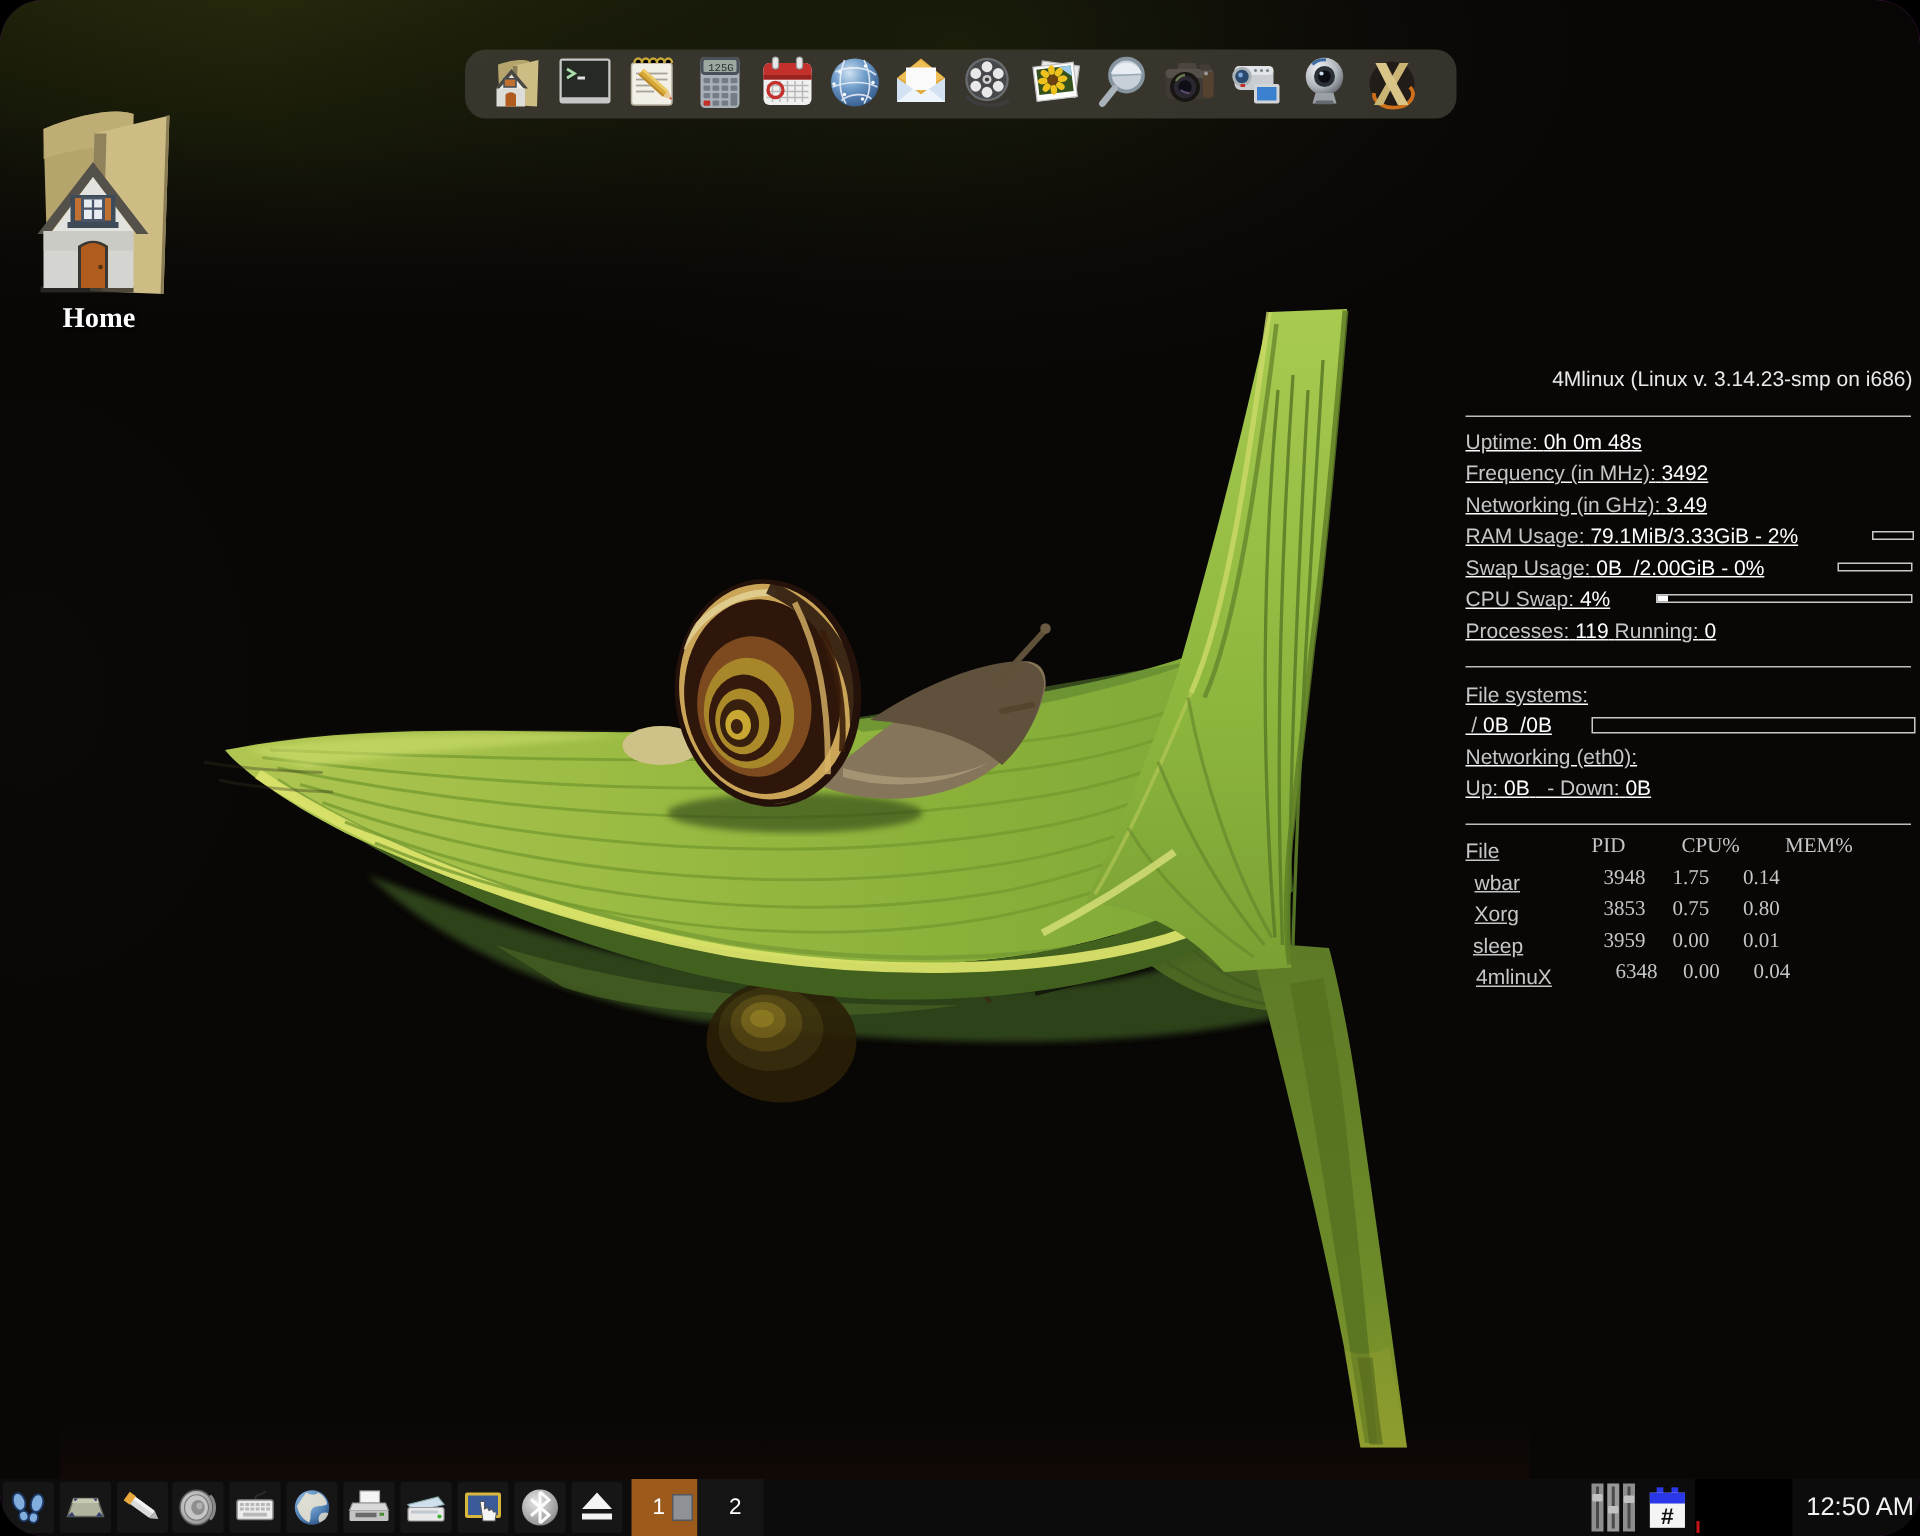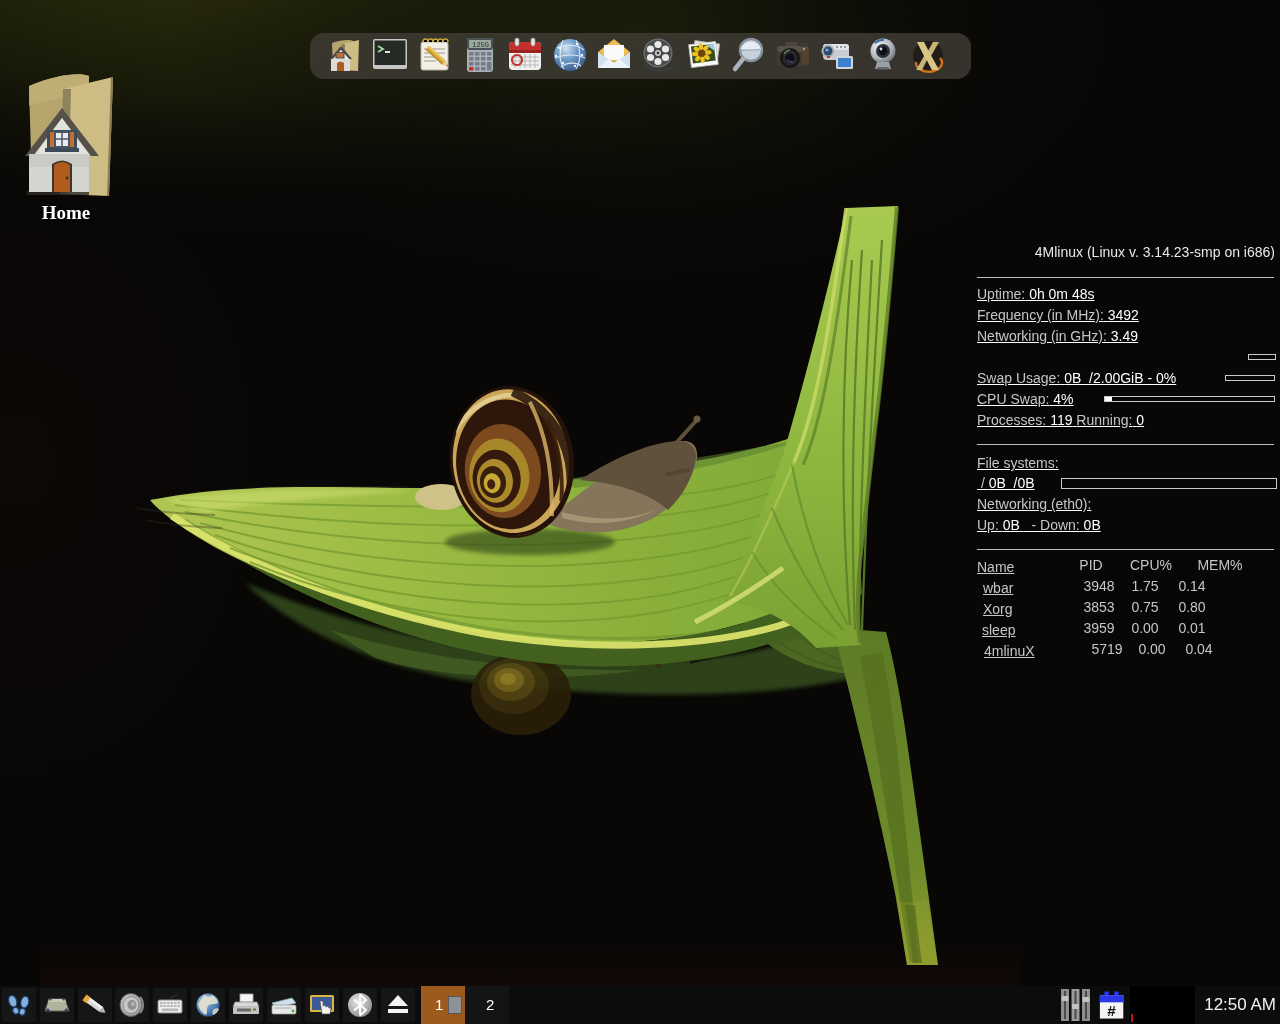--- a/index.html
+++ b/index.html
@@ -1,29 +1,29 @@
 <!DOCTYPE html>
 <html><head>
 <meta charset="utf-8">
 <style>
   html,body{margin:0;padding:0;background:#000;}
-  #scr{position:relative;width:1280px;height:1024px;overflow:hidden;background:#a21caf;font-family:"Liberation Sans",sans-serif;}
+  #scr{position:relative;width:1280px;height:1024px;overflow:hidden;background:#a21caf;font-family:"Liberation Sans",sans-serif;border-radius:29px;}
   #wall{position:absolute;left:0;top:0;}
   #dock{position:absolute;left:310px;top:33px;width:661px;height:46px;border-radius:14px;background:rgba(64,61,52,0.82);}
   .dicon{position:absolute;top:36px;width:38px;height:38px;}
   #homeicon{position:absolute;left:27px;top:72px;width:90px;height:125px;}
   #homelabel{position:absolute;left:-28px;top:130px;width:134px;text-align:center;font-family:"Liberation Serif",serif;font-weight:bold;font-size:19px;color:#fff;text-shadow:1px 1px 2px #000;}
   #conky{position:absolute;left:977px;top:0;width:303px;height:700px;font-size:14px;color:#ffffff;}
   .cl{position:absolute;left:0;height:21px;line-height:21px;white-space:nowrap;text-decoration:underline;}
   .cl b{font-weight:normal;color:#fff;}
   .lab{color:#c6c6c6;}
   .ct{position:absolute;right:5px;height:21px;line-height:21px;color:#e9e9e9;}
   .chr{position:absolute;left:0;width:297px;height:1px;background:#bdbdbd;}
   .cbar{position:absolute;border:1px solid #c9c9c9;background:transparent;}
-  .cspan{position:absolute;text-align:center;}
+  .cspan{position:absolute;text-align:left;font-family:Liberation Serif, serif;}
   #taskbar{position:absolute;left:0;top:986px;width:1280px;height:38px;background:#0c0c0c;}
   .tcell{position:absolute;top:2px;width:34px;height:34px;background:#161616;border-radius:2px;}
   .tcell svg{position:absolute;left:3px;top:3px;}
   #ws1{position:absolute;left:421px;top:0;width:44px;height:38px;background:#9c5a1c;color:#fff;font-size:15px;}
   #ws2{position:absolute;left:465px;top:0;width:44px;height:38px;background:#141414;color:#fff;font-size:15px;}
   #traybox{position:absolute;left:1130px;top:0;width:65px;height:38px;background:#000;}
   #clock{position:absolute;right:4px;top:0;height:38px;line-height:38px;font-size:17px;color:#f2f2f2;}
 </style>
 </head>
 <body>
@@ -421,53 +421,54 @@
 </svg>
 <div id="homelabel">Home</div>
 </div>
 
 <div id="conky">
   <div class="ct" style="top:242px">4Mlinux (Linux v. 3.14.23-smp on i686)</div>
   <div class="chr" style="top:277px"></div>
   <div class="cl" style="top:284px"><span class="lab">Uptime:</span> <b>0h 0m 48s</b></div>
   <div class="cl" style="top:305px"><span class="lab">Frequency (in MHz):</span> <b>3492</b></div>
   <div class="cl" style="top:326px"><span class="lab">Networking (in GHz):</span> <b>3.49</b></div>
+  <div class="cl" style="top:347px"><span class="lab">RAM Usage:</span> <b>79.1MiB/3.33GiB - 2%</b></div>
   <div class="cl" style="top:368px"><span class="lab">Swap Usage:</span> <b>0B&nbsp; /2.00GiB - 0%</b></div>
   <div class="cl" style="top:389px"><span class="lab">CPU Swap:</span> <b>4%</b></div>
   <div class="cl" style="top:410px"><span class="lab">Processes:</span> <b>119</b> <span class="lab">Running:</span> <b>0</b></div>
   <div class="cbar" style="left:271px;top:354px;width:26px;height:4px"></div>
   <div class="cbar" style="left:248px;top:375px;width:48px;height:4px"></div>
   <div class="cbar" style="left:127px;top:396px;width:169px;height:4px">
         <div style="position:absolute;left:0;top:0;width:7px;height:4px;background:#fff"></div>
       </div>
   <div class="chr" style="top:444px"></div>
   <div class="cl" style="top:453px"><span class="lab">File systems:</span></div>
   <div class="cl" style="top:473px"><span class="lab">&nbsp;/ </span><b>0B&nbsp; /0B</b></div>
   <div class="cbar" style="left:84px;top:478px;width:214px;height:9px"></div>
   <div class="cl" style="top:494px"><span class="lab">Networking (eth0):</span></div>
   <div class="cl" style="top:515px"><span class="lab">Up:</span> <b>0B</b> <span class="lab">&nbsp;&nbsp;- Down:</span> <b>0B</b></div>
   <div class="chr" style="top:549px"></div>
-  <div class="cl" style="top:557px;color:#c6c6c6">Name</div>
+  <div class="cl" style="top:557px;color:#c6c6c6">File</div>
   <div class="cspan lab" style="top:557px;left:84px;width:60px">PID</div>
   <div class="cspan lab" style="top:557px;left:144px;width:60px">CPU%</div>
   <div class="cspan lab" style="top:557px;left:213px;width:60px">MEM%</div>
   <div class="cl" style="top:578px;left:6px;color:#c6c6c6">wbar</div>
   <div class="cspan lab" style="top:578px;left:92px;width:60px">3948</div>
   <div class="cspan lab" style="top:578px;left:138px;width:60px">1.75</div>
   <div class="cspan lab" style="top:578px;left:185px;width:60px">0.14</div>
   <div class="cl" style="top:599px;left:6px;color:#c6c6c6">Xorg</div>
   <div class="cspan lab" style="top:599px;left:92px;width:60px">3853</div>
   <div class="cspan lab" style="top:599px;left:138px;width:60px">0.75</div>
   <div class="cspan lab" style="top:599px;left:185px;width:60px">0.80</div>
   <div class="cl" style="top:620px;left:5px;color:#c6c6c6">sleep</div>
   <div class="cspan lab" style="top:620px;left:92px;width:60px">3959</div>
   <div class="cspan lab" style="top:620px;left:138px;width:60px">0.00</div>
   <div class="cspan lab" style="top:620px;left:185px;width:60px">0.01</div>
   <div class="cl" style="top:641px;left:7px;color:#c6c6c6">4mlinuX</div>
-  <div class="cspan lab" style="top:641px;left:100px;width:60px">5719</div>
+  <div class="cspan lab" style="top:641px;left:100px;width:60px">6348</div>
   <div class="cspan lab" style="top:641px;left:145px;width:60px">0.00</div>
   <div class="cspan lab" style="top:641px;left:192px;width:60px">0.04</div>
 </div>
 
 <div id="taskbar">
   <div class="tcell" style="left:2px">
         <svg width="28" height="28" viewBox="0 0 28 28">
     <g fill="#82aede" stroke="#1c3a68" stroke-width="1.2">
       <g transform="rotate(-18 9 14)">
               <ellipse cx="9" cy="10" rx="4" ry="6"></ellipse>

